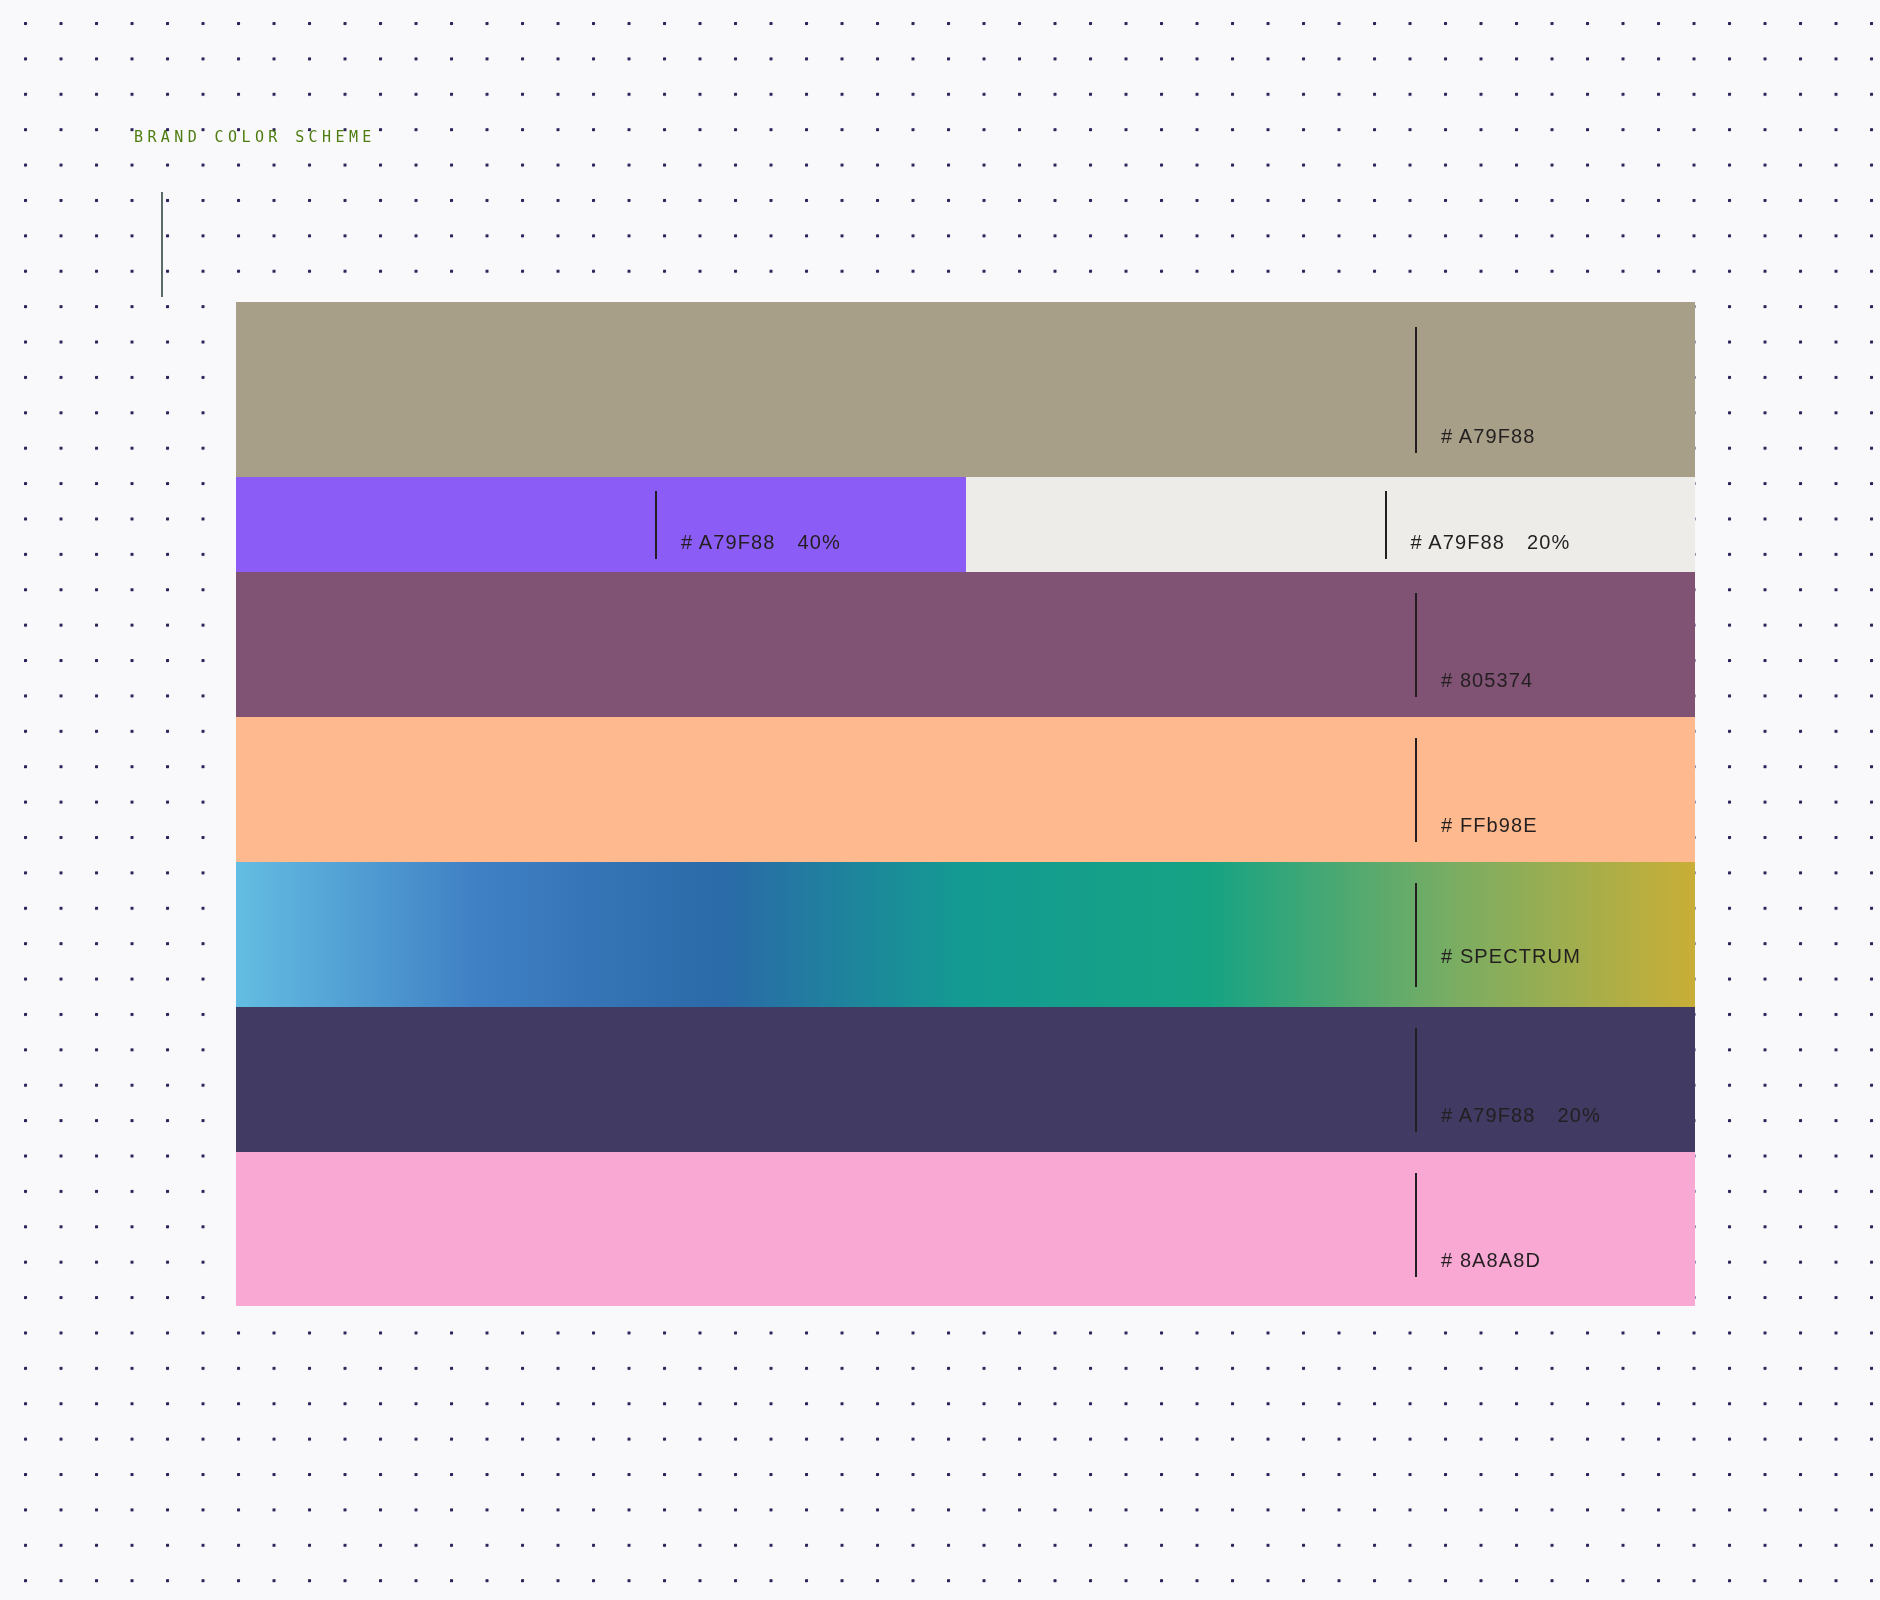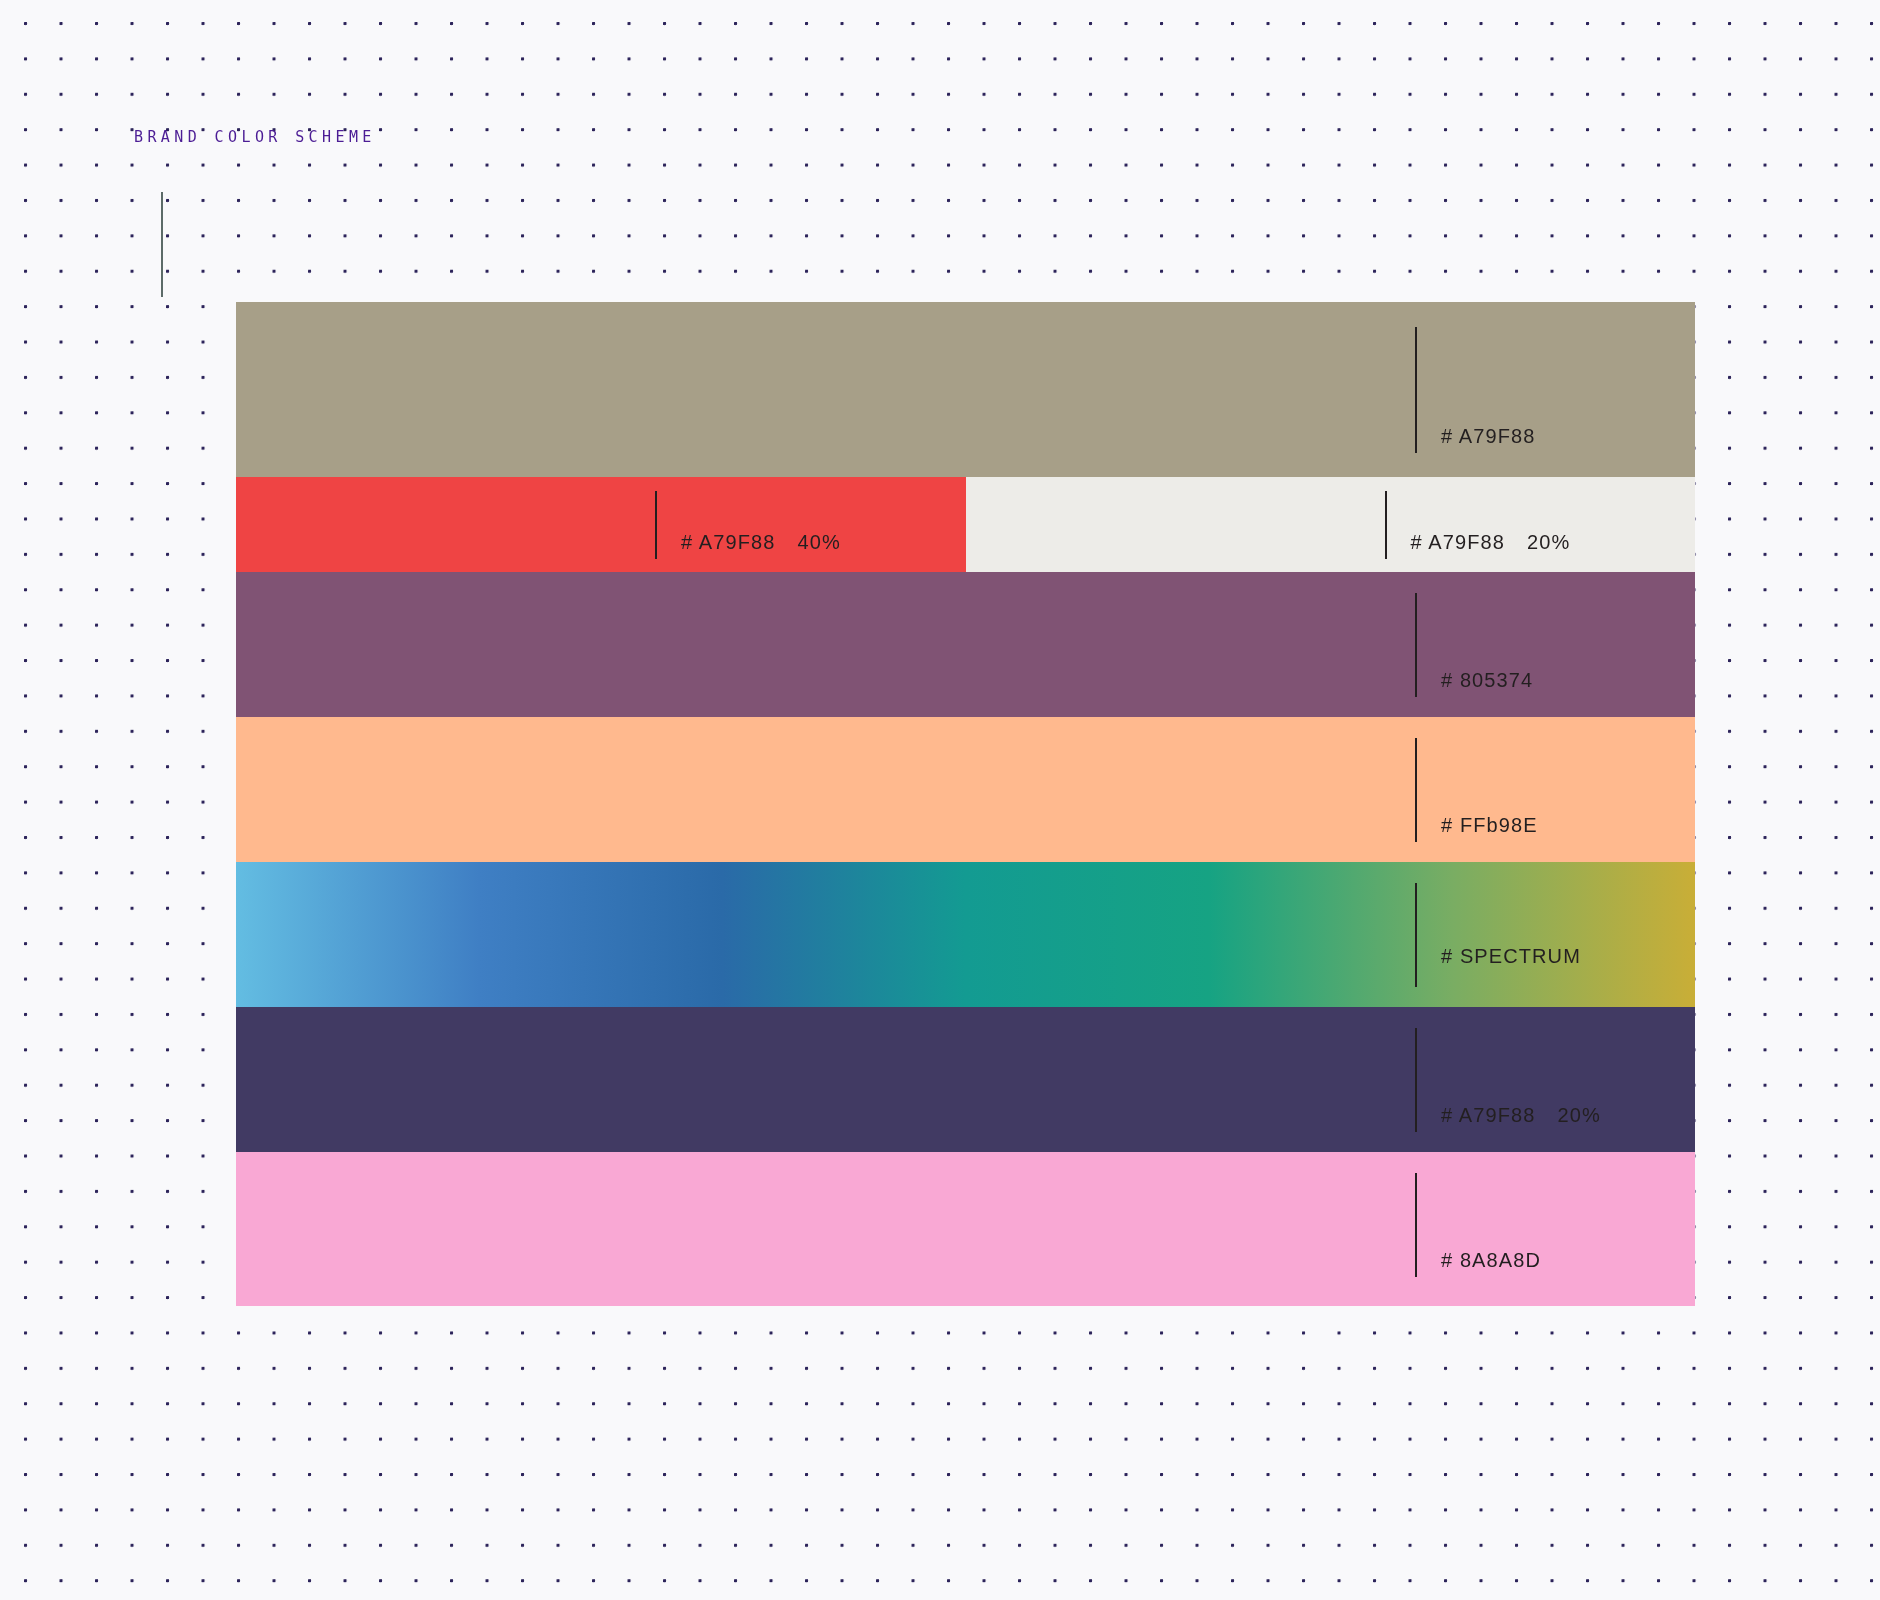--- a/index.html
+++ b/index.html
@@ -17,21 +17,21 @@
     background-image:
       radial-gradient(circle at 1.6px 1.6px, #2b2259 1.5px, rgba(43,34,89,0) 1.9px);
     background-size:35.5px 35.4px;
     background-position:24px 22px;
   }
   .title{
     position:absolute;
     left:134px;top:128px;
     font-size:15px;
     letter-spacing:4.4px;
-    color:#4c1d95;
+    color:#4d7c0f;
     font-family:"DejaVu Sans Mono","Liberation Mono",monospace;
     white-space:nowrap;
     font-weight:400;
   }
   .accent-rule{
     position:absolute;
     left:161px;top:192px;
     width:2px;height:105px;
     background:#5c6b68;
   }
@@ -83,21 +83,21 @@
 
 <div class="title">BRAND COLOR SCHEME</div>
 <div class="accent-rule"></div>
 
 <div id="swatches">
     <div class="band" style="height: 175px; background-color: rgb(167, 159, 136);">
       <div class="tick" style="height: 126px; top: 25px;"></div>
       <div class="lbl" style="top: 123px;"><span># A79F88</span></div>
     </div>
     <div class="band-row2">
-      <div class="halfband" style="height: 95px; background-color: #ef4444;">
+      <div class="halfband" style="height: 95px; background-color: #8b5cf6;">
         <div class="tick" style="height: 68px; top: 14px;"></div>
         <div class="lbl" style="top: 54px;"><span># A79F88</span><span class="pct">40%</span></div>
       </div>
       <div class="halfband" style="height: 95px; background-color: rgb(237, 236, 232);">
         <div class="tick" style="height: 68px; top: 14px;"></div>
         <div class="lbl" style="top: 54px;"><span># A79F88</span><span class="pct">20%</span></div>
       </div>
     </div>
     <div class="band" style="height: 145px; background-color: rgb(128, 83, 116);">
       <div class="tick" style="height: 104px; top: 21px;"></div>

